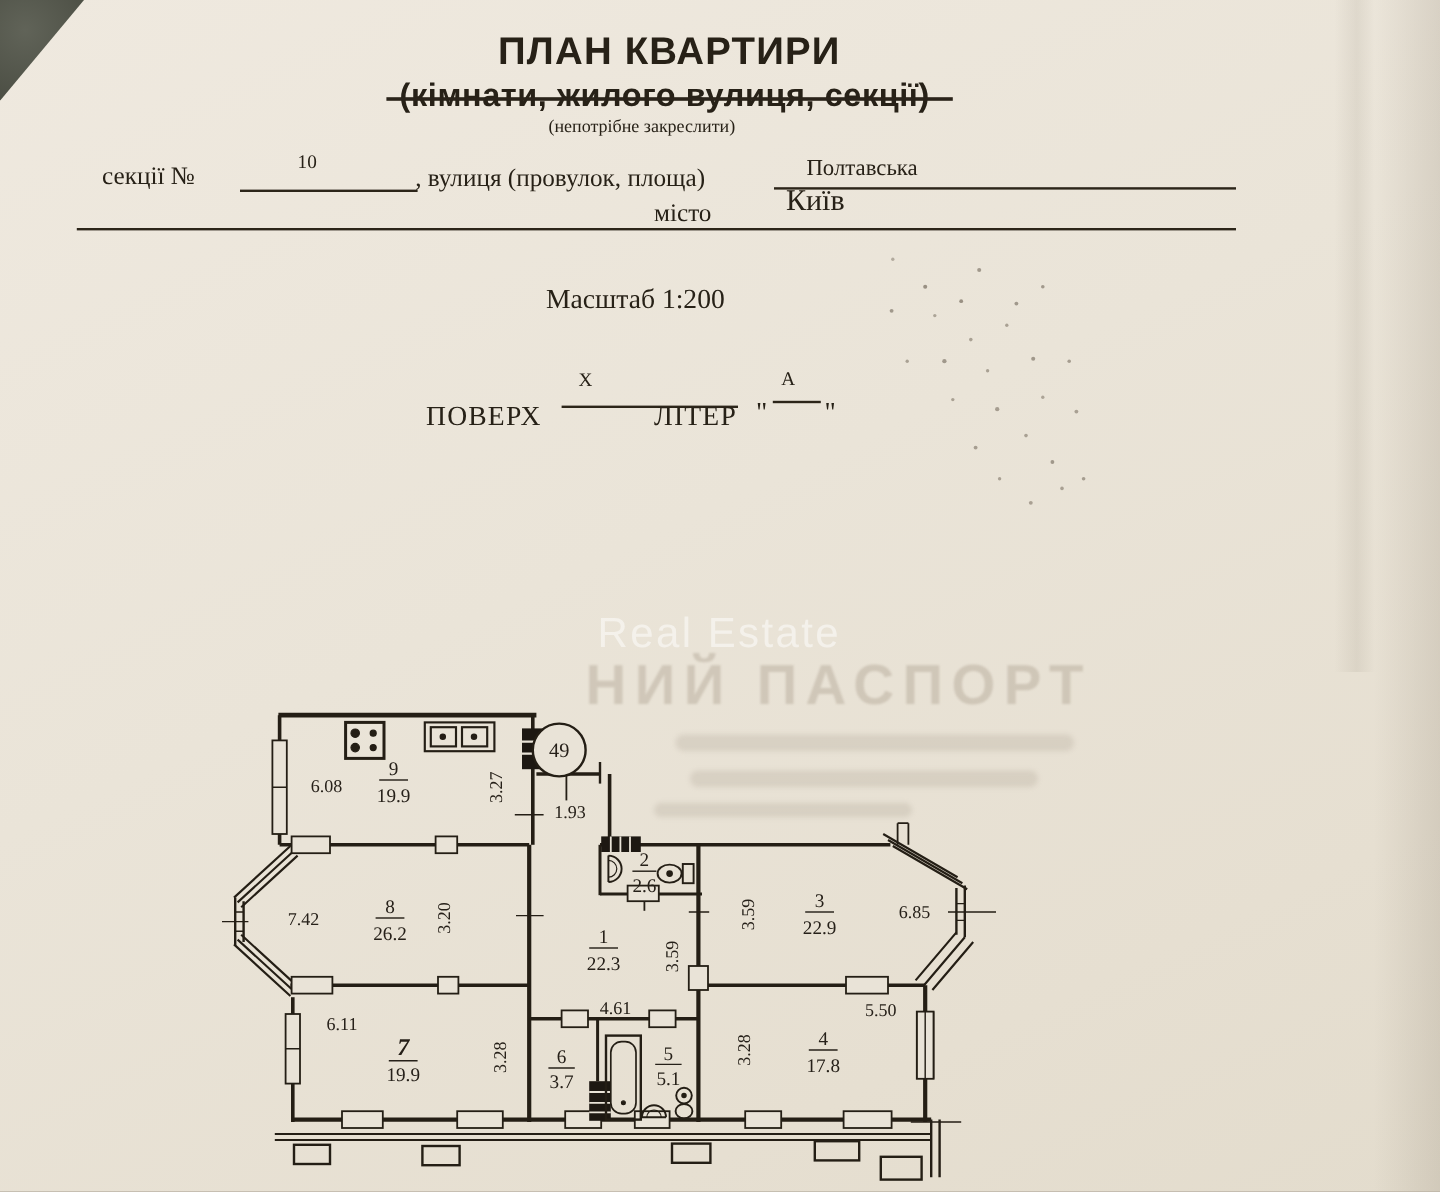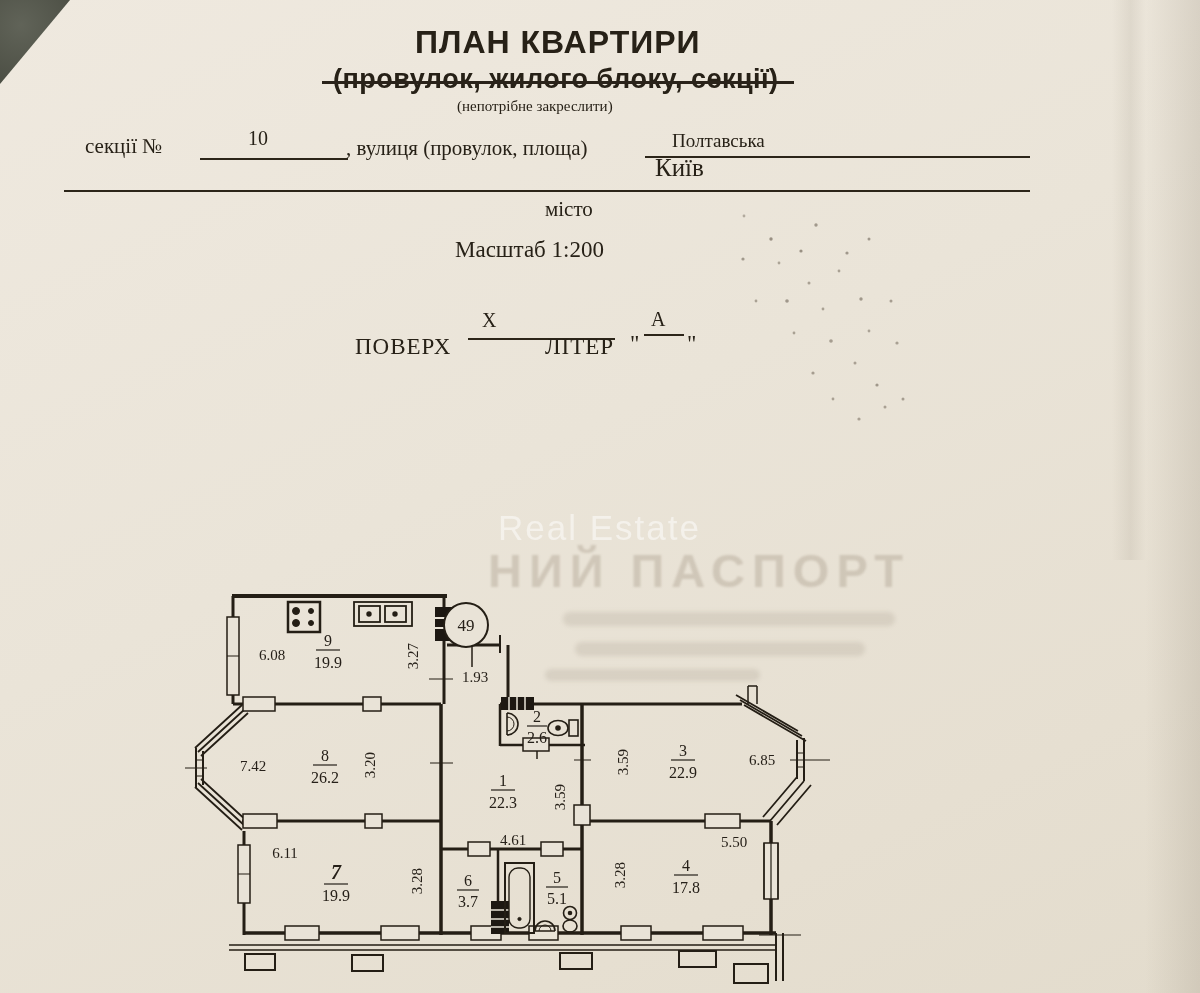--- a/index.html
+++ b/index.html
@@ -16,21 +16,21 @@
         background:linear-gradient(to right,rgba(0,0,0,0) 0%,rgba(110,100,82,.10) 55%,rgba(0,0,0,0) 100%);}
   .edge-shade{position:absolute;right:0;top:0;width:55px;height:993px;
         background:linear-gradient(to right,rgba(0,0,0,0),rgba(118,106,88,.16));}
   .txt{position:absolute;color:#272117;white-space:nowrap;}
   .sans{font-family:"Liberation Sans", sans-serif;}
   .title{font-size:32px;font-weight:bold;letter-spacing:1px;text-align:right;}
   .subtitle{font-size:27px;font-weight:bold;letter-spacing:.5px;}
   .strike{position:absolute;left:322px;top:81px;width:472px;height:3px;background:#2a231a;}
   .note{font-size:15px;}
   .form-text{font-size:21px;}
-  .fill-in{font-size:20px;}
+  .fill-in{font-size:16px;}
   .uline{position:absolute;height:2px;background:#2c2519;}
   .scale{font-size:23px;}
   .floorrow{font-size:23px;letter-spacing:1px;margin-top:21px;}
   .wm-brand{font-family:"Liberation Sans",sans-serif;font-size:74px;font-weight:bold;
             letter-spacing:5px;color:rgba(255,255,255,.82);}
   .wm-sub{font-family:"Liberation Sans",sans-serif;font-size:35px;font-weight:normal;
             letter-spacing:2px;color:rgba(255,255,255,.5);}
   .bleed{font-family:"Liberation Sans",sans-serif;font-size:47px;font-weight:bold;
          letter-spacing:7px;color:rgba(128,114,94,.24);filter:blur(1px);}
   .ghostbar{position:absolute;background:rgba(138,126,106,.17);filter:blur(2px);border-radius:7px;}
@@ -60,33 +60,33 @@
 <body>
 
 <div class="paper">
 
   <div class="corner-table"></div>
   <div class="fold"></div>
   <div class="edge-shade"></div>
   <div class="speckles"></div>
 
   <div class="txt sans title" style="left:415px;top:24px;">ПЛАН КВАРТИРИ</div>
-  <div class="txt sans subtitle" style="left:333px;top:64px;">(провулок, жилого блоку, секції)</div>
+  <div class="txt sans subtitle" style="left:333px;top:64px;">(кімнати, жилого вулиця, секції)</div>
   <div class="strike"></div>
   <div class="txt note" style="left:457px;top:98px;">(непотрібне закреслити)</div>
 
   <div class="txt form-text" style="left:85px;top:134px;">секції №</div>
   <div class="uline" style="left:200px;top:158px;width:148px;"></div>
   <div class="txt fill-in" style="left:248px;top:127px;">10</div>
   <div class="txt form-text" style="left:346px;top:136px;">, вулиця (провулок, площа)</div>
   <div class="uline" style="left:645px;top:156px;width:385px;"></div>
   <div class="txt fill-in" style="left:672px;top:130px;font-size:19px;">Полтавська</div>
 
   <div class="uline" style="left:64px;top:190px;width:966px;"></div>
-  <div class="txt form-text" style="left:545px;top:165px;margin-top:32px;">місто</div>
+  <div class="txt form-text" style="left:545px;top:165px;">місто</div>
   <div class="txt form-text" style="left:637px;top:154px;font-size:25px;margin-left:18px;">Київ</div>
 
   <div class="txt scale" style="left:455px;top:237px;">Масштаб 1:200</div>
 
   <div class="txt floorrow" style="left:355px;top:313px;">ПОВЕРХ</div>
   <div class="uline" style="left:468px;top:338px;width:147px;"></div>
   <div class="txt fill-in" style="left:482px;top:309px;">X</div>
   <div class="txt floorrow" style="left:545px;top:313px;">ЛІТЕР</div>
   <div class="txt floorrow" style="left:630px;top:310px;">"</div>
   <div class="uline" style="left:644px;top:334px;width:40px;"></div>

